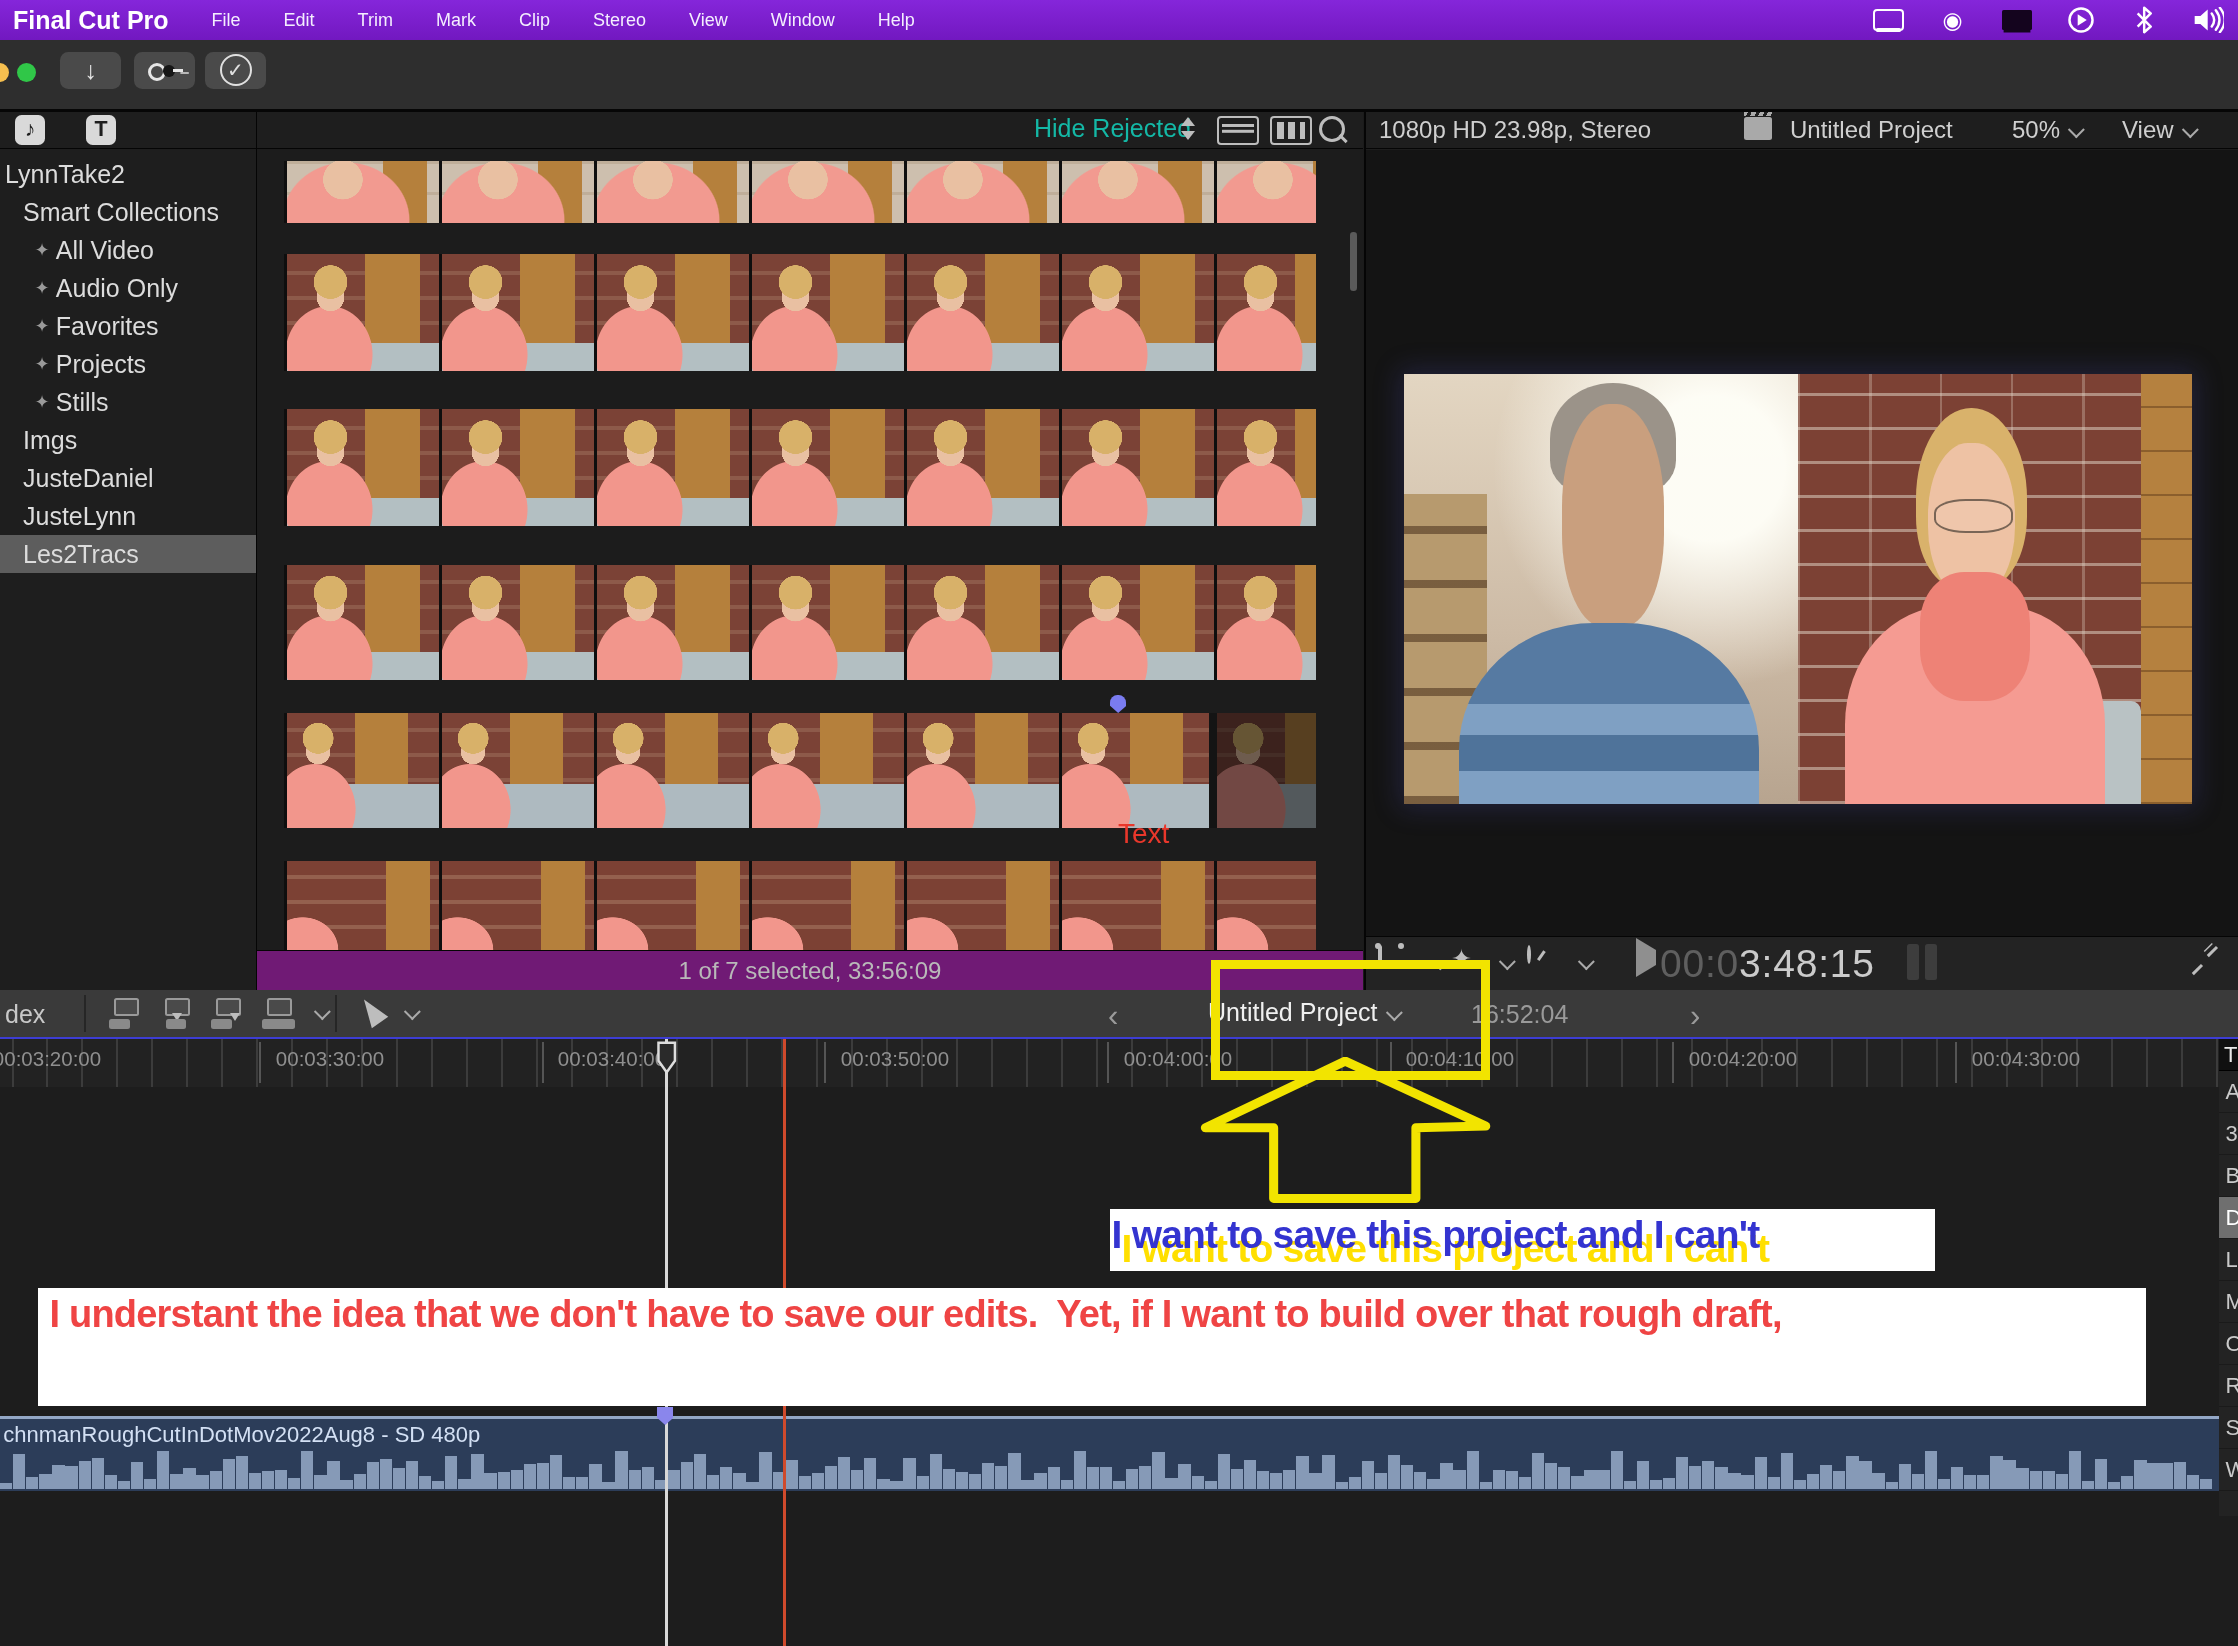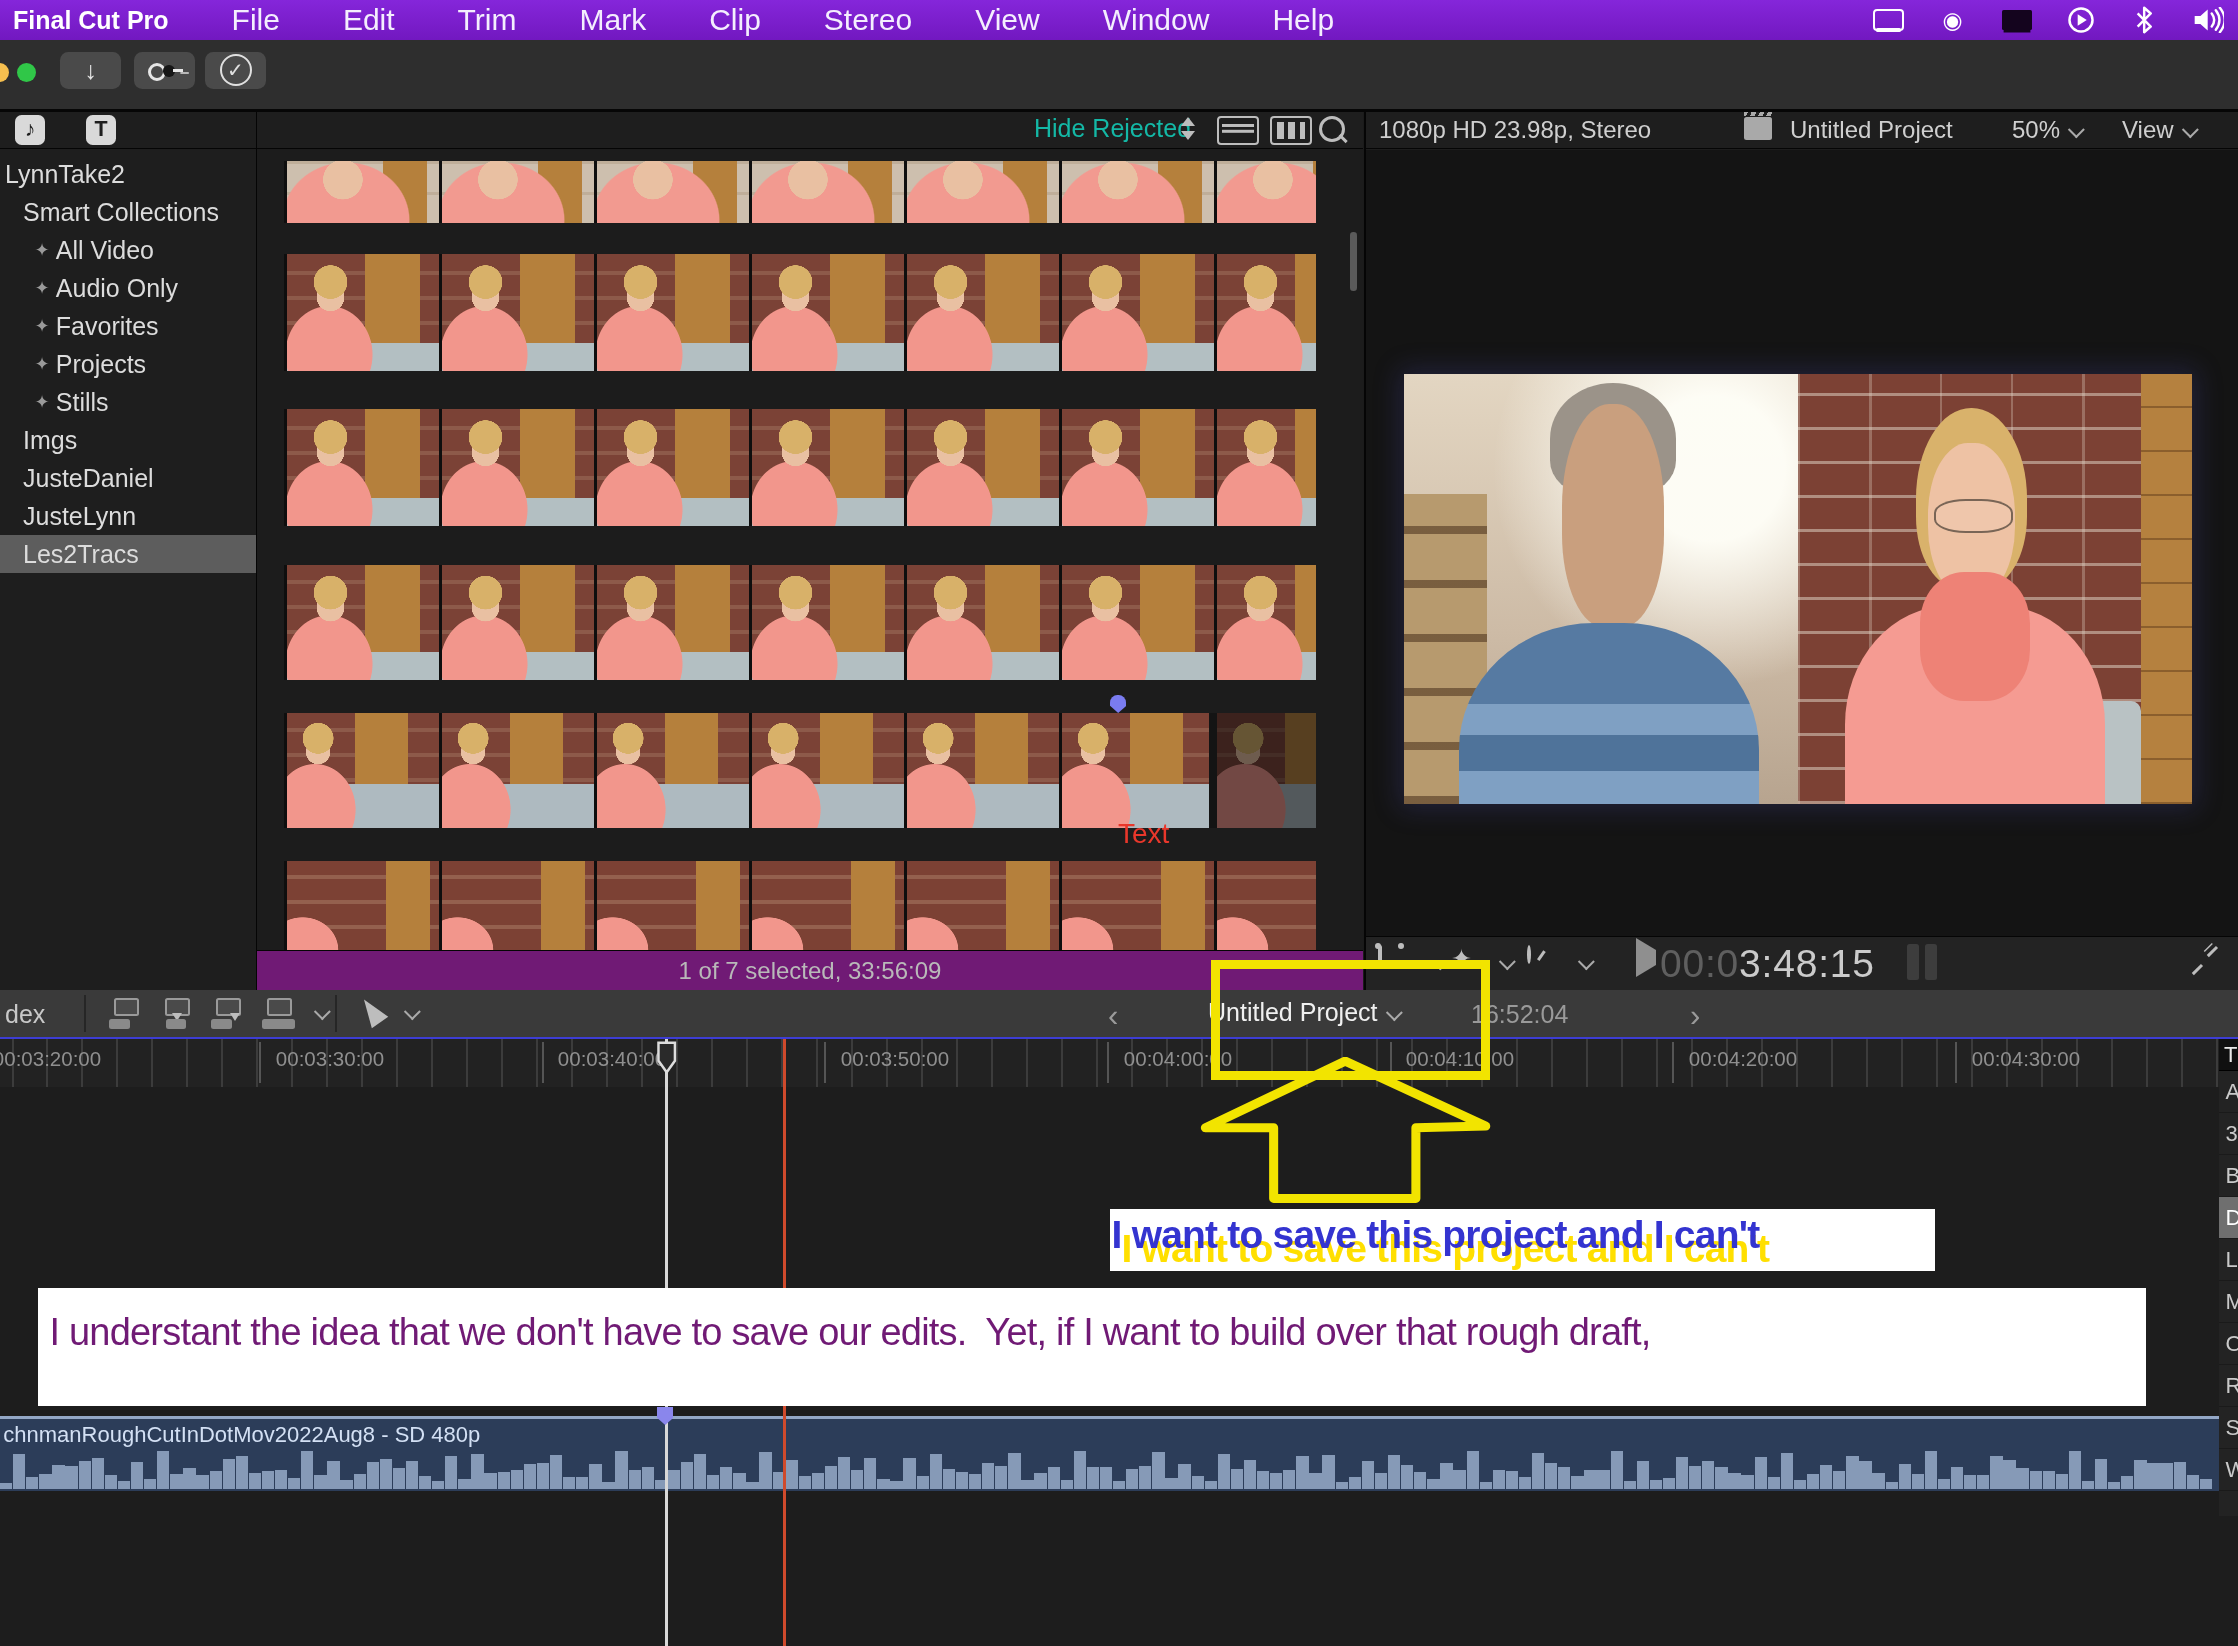--- a/index.html
+++ b/index.html
@@ -3,21 +3,21 @@
 <meta charset="utf-8">
 <style>
   html,body{margin:0;padding:0;background:#000;}
   #app{position:relative;width:2239px;height:1647px;overflow:hidden;
        font-family:"Liberation Sans",sans-serif;background:#1b1b1b;color:#ddd;}
 
   
   #menubar{position:absolute;left:0;top:0;width:2239px;height:40px;
     background:linear-gradient(180deg,#8526da,#7218c0);display:flex;align-items:center;z-index:60;}
   #menubar .app-name{font-weight:bold;color:#fff;font-size:25px;margin-left:13px;}
-  #menubar .menu-item{color:#f4eefe;font-size:30px;margin-left:63px;}
+  #menubar .menu-item{color:#f4eefe;font-size:18px;margin-left:43px;}
   #statusicons{position:absolute;right:15px;top:0;height:40px;display:flex;align-items:center;gap:33px;}
   .sic{position:relative;width:31px;height:28px;display:flex;align-items:center;justify-content:center;color:#fff;font-size:23px;}
   .sic .rect{width:28px;height:18px;border:2.5px solid #fff;border-radius:4.1px;}
   .sic .rectbar{position:absolute;bottom:1.6px;left:3.3px;width:25px;height:4.1px;background:#fff;border-radius:1.6px;}
   .sic .blackdisp{width:30px;height:20px;background:#14041e;border-radius:1.6px;box-shadow:0 4.1px 0 -1.6px #14041e;}
   .sic svg{display:block;}
 
   
   #toolbar{position:absolute;left:0;top:40px;width:2239px;height:69px;background:#2e2e2e;
     border-bottom:3.3px solid #060606;z-index:55;}
@@ -171,21 +171,21 @@
   #phmark{position:absolute;left:656px;top:51px;width:21.4px;height:33px;z-index:12;}
   #playheadline{position:absolute;left:665px;top:49px;width:2.5px;height:607px;background:#d8d8d8;z-index:11;}
   #orangeline{position:absolute;left:783px;top:49px;width:2.5px;height:607px;background:#cf4a2c;z-index:11;}
 
   #caption-small{position:absolute;left:1110px;top:219px;width:825px;height:62px;background:#fff;z-index:30;}
   #caption-small .yel,#caption-small .blu{position:absolute;white-space:pre;font-weight:bold;font-size:39px;letter-spacing:-0.8px;}
   #caption-small .yel{left:11.5px;top:18px;color:#ffdf00;}
   #caption-small .blu{left:1.6px;top:4.1px;color:#3434d0;}
   #caption-large{position:absolute;left:38px;top:298px;width:2108px;height:118px;background:#fff;z-index:30;
      padding-left:11.5px;box-sizing:border-box;}
-  #caption-large div{white-space:pre;font-weight:normal;font-size:38px;letter-spacing:-0.8px;color:#701a75;line-height:51px;margin-top:19px;}
+  #caption-large div{white-space:pre;font-weight:bold;font-size:38px;letter-spacing:-0.8px;color:#ef4444;line-height:51px;margin-top:1px;}
 
   #tlclip{position:absolute;left:0;top:426px;width:2219px;height:72px;background:#2c3d59;border-top:3.3px solid #93a7c6;z-index:5;}
   #clipname{position:absolute;left:3.3px;top:3.3px;font-size:22px;color:#d3e0f4;white-space:nowrap;}
   #waveform{position:absolute;left:0;bottom:1.6px;width:100%;height:39px;display:flex;align-items:flex-end;overflow:hidden;}
   #waveform i{flex:0 0 12.3px;background:rgba(150,170,200,.85);margin-right:0.8px;}
   #skimmark{position:absolute;left:657px;top:417px;width:16.4px;height:18px;background:#8a86ec;
     clip-path:polygon(0 0,100% 0,100% 60%,50% 100%,0 60%);z-index:13;}
 
   #ixpanel{position:absolute;left:2219px;top:49px;width:20px;height:477px;background:#232323;z-index:20;overflow:hidden;}
   .ixhead{height:31px;background:#101010;color:#e8e8e8;font-size:22px;display:flex;align-items:center;padding-left:5px;border-bottom:1.6px solid #000;}

